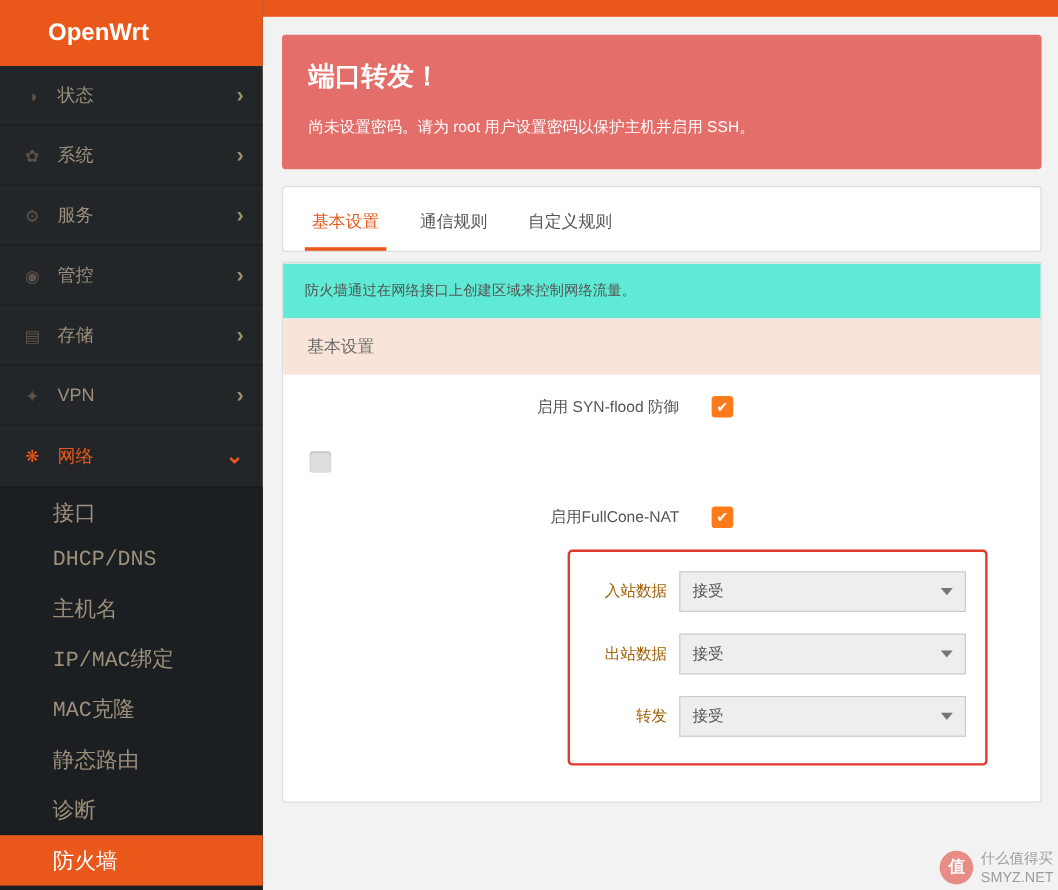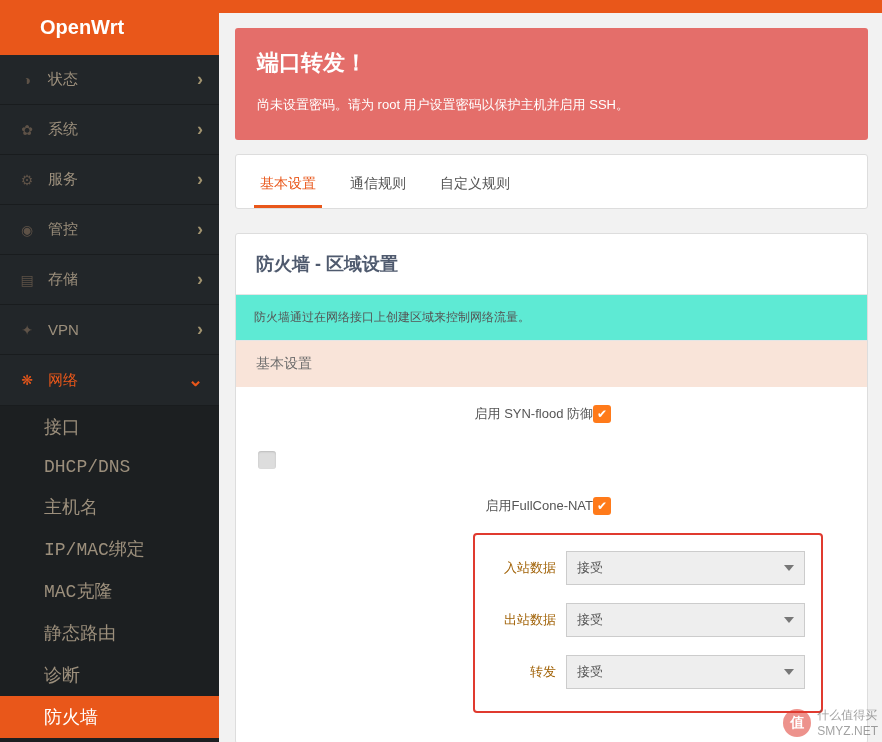--- a/index.html
+++ b/index.html
@@ -87,21 +87,21 @@
     border-radius: 3px;
     padding: 20px 22px 26px 22px;
     margin-bottom: 14px;
   }
   .alert-title { font-size: 22px; font-weight: bold; margin-bottom: 18px; }
   .alert-text { font-size: 13px; }
   .panel {
     background: #fff;
     border: 1px solid #ddd;
     border-radius: 3px;
-    margin-bottom: 24px;
+    margin-bottom: 8px;
   }
   .tabs {
     display: flex;
     padding: 10px 18px 0 18px;
     gap: 22px;
   }
   .tab {
     color: #555;
     font-size: 14px;
     padding: 10px 6px 12px 6px;
@@ -138,21 +138,21 @@
   .row {
     display: flex;
     align-items: center;
     margin-bottom: 28px;
   }
   .row label.fld {
     width: 335px;
     text-align: right;
     color: #555;
     font-size: 13px;
-    padding-right: 0;
+    padding-right: 27px;
   }
   .chk {
     width: 18px; height: 18px;
     border-radius: 3px;
     display: inline-flex; align-items:center; justify-content:center;
     font-size: 12px; color:#fff;
   }
   .chk.on { background:#ff7a1a; }
   .chk.off { background:#ddd; box-shadow: inset 0 1px 2px rgba(0,0,0,0.15);}
   .hlbox {
@@ -282,21 +282,20 @@
 
       <div class="panel">
         <div class="tabs">
           <div class="tab active">基本设置</div>
           <div class="tab">通信规则</div>
           <div class="tab">自定义规则</div>
         </div>
       </div>
 
       <div class="panel">
-        <div class="section-title">防火墙 - 区域设置</div>
         <div class="section-desc">防火墙通过在网络接口上创建区域来控制网络流量。</div>
         <div class="group-head">基本设置</div>
 
         <div class="form-area">
           <div class="row">
             <label class="fld">启用 SYN-flood 防御</label>
             <span class="chk on">✔</span>
           </div>
           <div class="row">
             <span class="chk off"></span>

